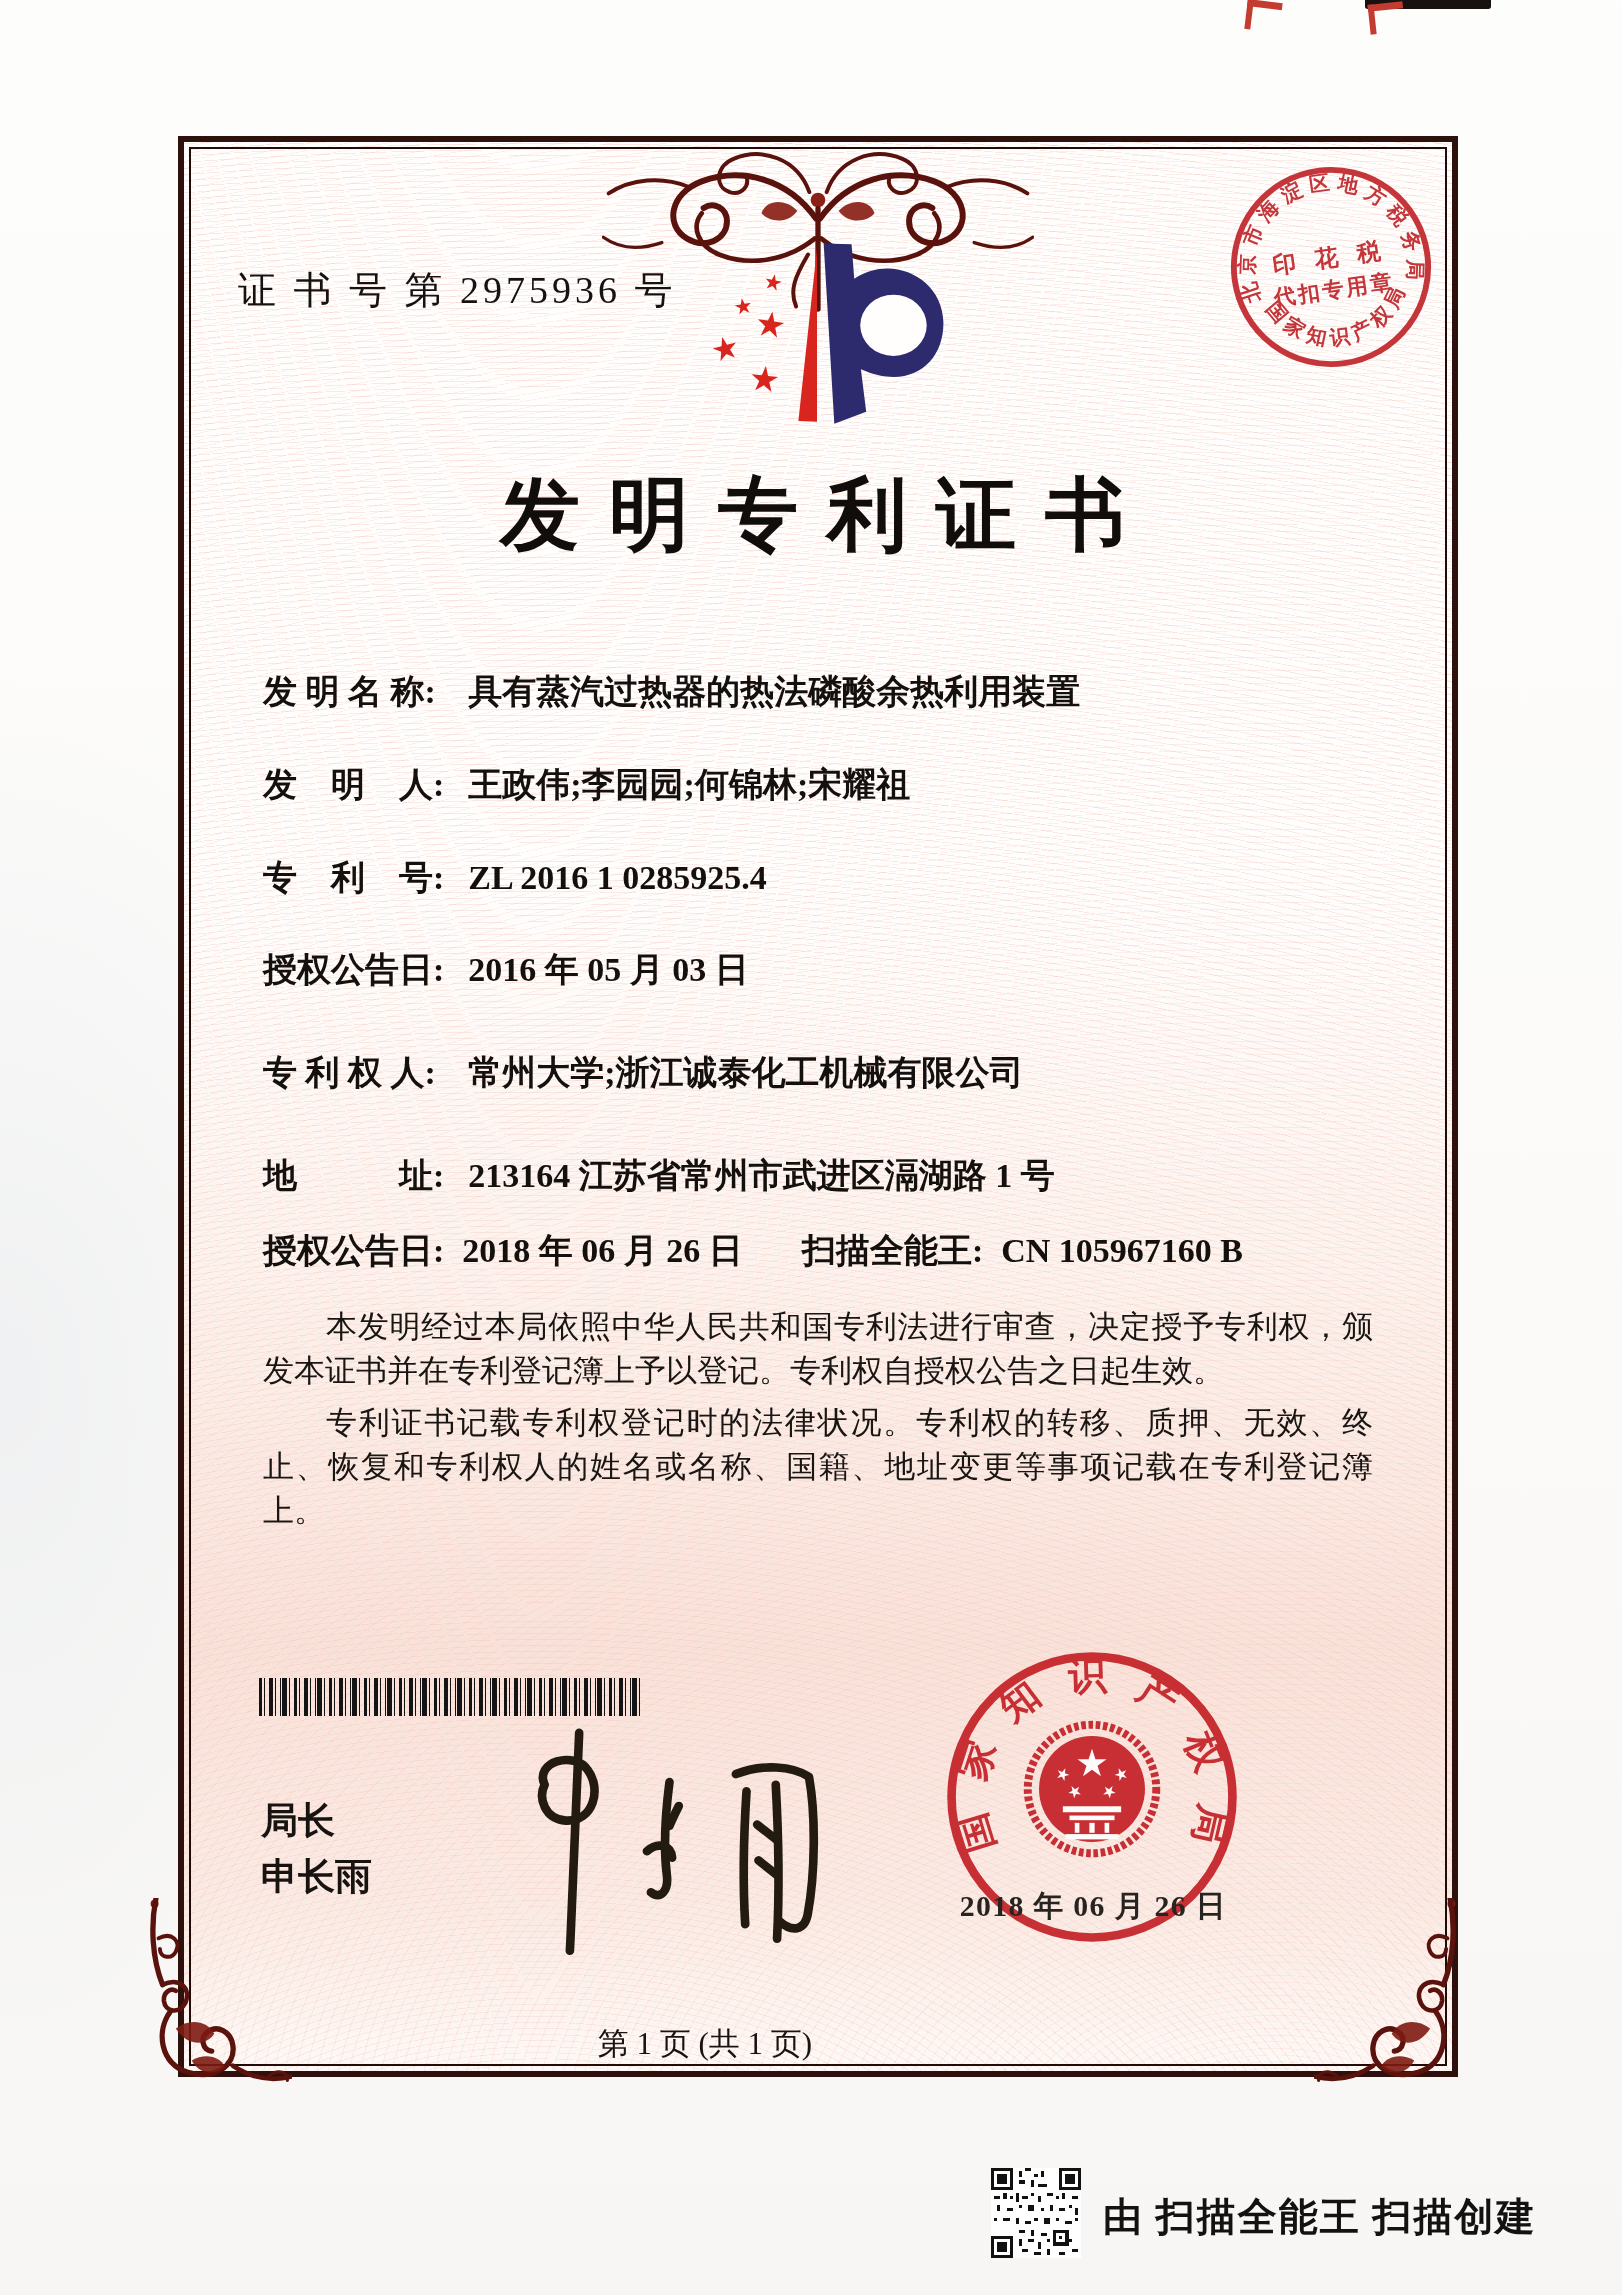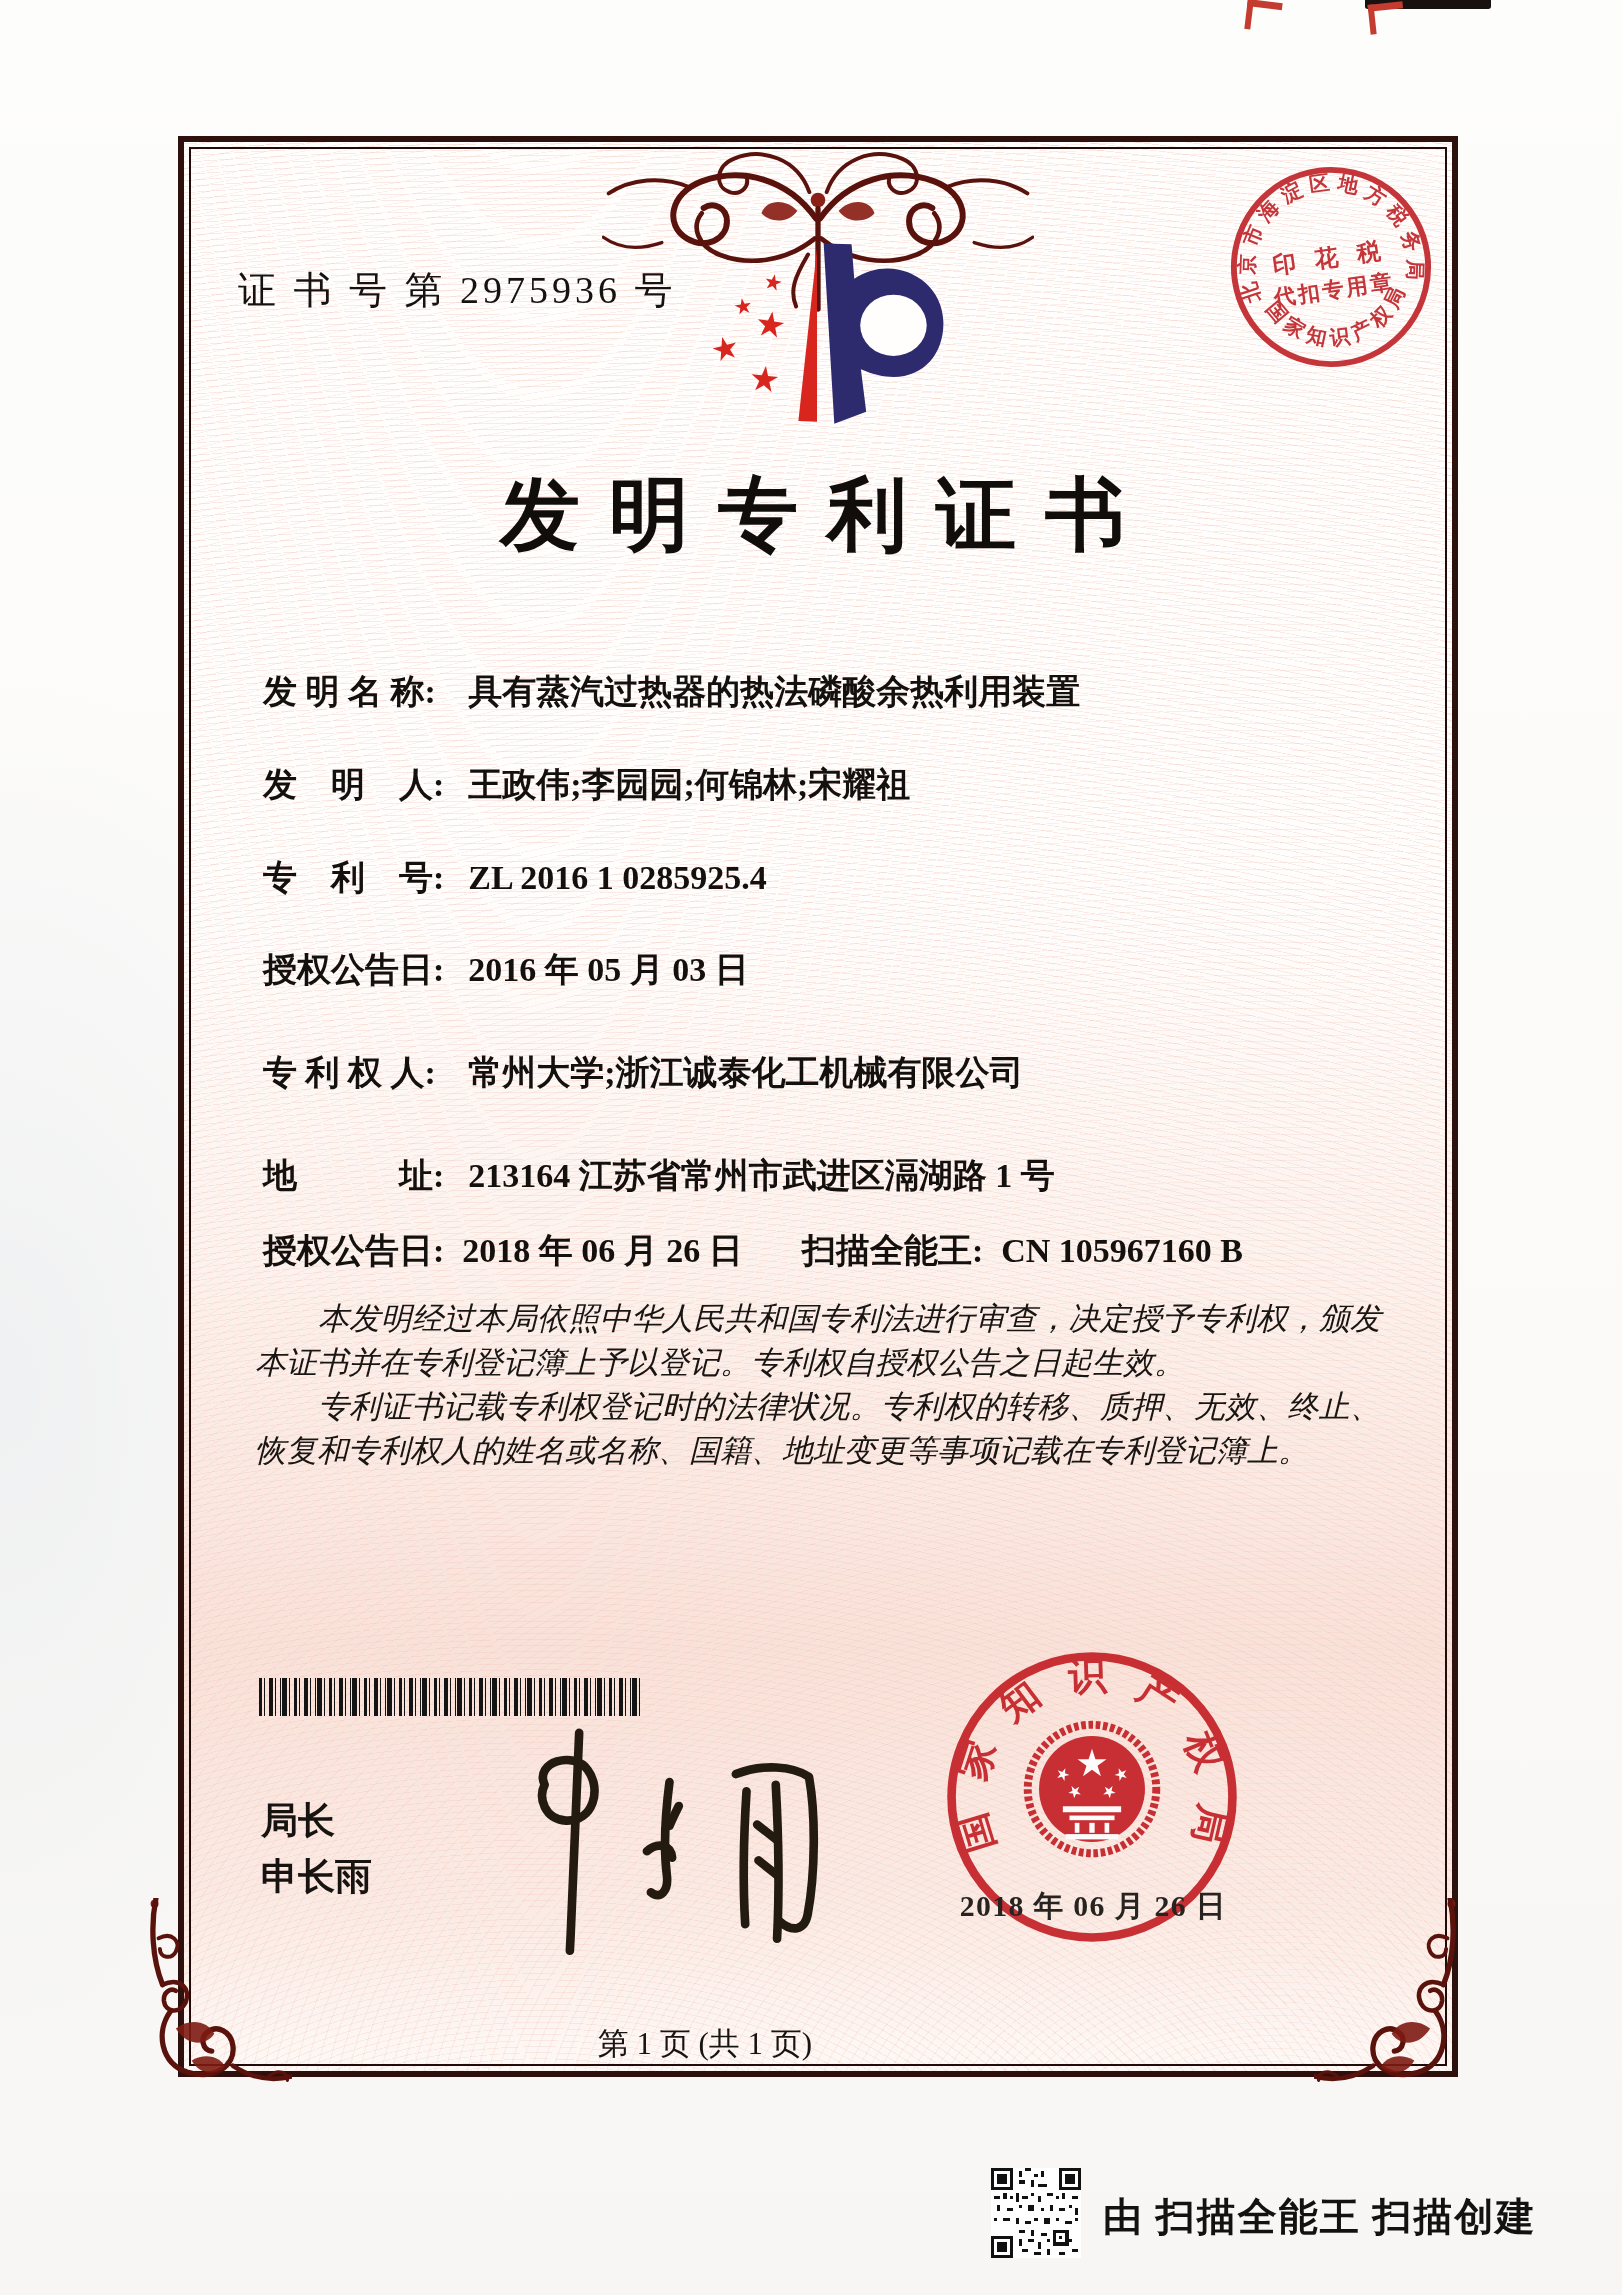--- a/index.html
+++ b/index.html
@@ -29,21 +29,21 @@
   .abs{position:absolute;}
   .cert-number{left:238px;top:265px;font-size:38px;letter-spacing:4px;color:#151211;}
   .title{left:178px;top:462px;width:1280px;text-align:center;font-size:80px;font-weight:bold;
          letter-spacing:29px;padding-left:18px;box-sizing:border-box;color:#100d0b;}
   .field{left:263px;font-size:34px;font-weight:bold;white-space:nowrap;color:#14100e;}
   .flabel{display:inline-block;min-width:196px;}
   .fvalue{margin-left:9.3px;}
   .field2{font-size:34px;font-weight:bold;white-space:nowrap;color:#14100e;}
   .body-block{left:255px;top:1297px;width:1126px;font-size:31px;line-height:44px;
               text-align:justify;color:#191512;}
-  .body-block p{margin:0;text-indent:63px;font-style:italic;}
+  .body-block p{margin:8px;text-indent:63px;}
   .barcode{left:259px;top:1678px;width:381px;height:38px;
     background-image:repeating-linear-gradient(90deg,
       #141414 0 2.7px, rgba(0,0,0,0) 2.7px 4.7px,
       #141414 4.7px 6px, rgba(0,0,0,0) 6px 10px,
       #141414 10px 14px, rgba(0,0,0,0) 14px 16px,
       #141414 16px 17.3px, rgba(0,0,0,0) 17.3px 20.6px,
       #141414 20.6px 22px, rgba(0,0,0,0) 22px 23px,
       #141414 23px 28px, rgba(0,0,0,0) 28px 30px,
       #141414 30px 31px, rgba(0,0,0,0) 31px 35px);}
   .director-label{left:261px;top:1796px;font-size:37px;font-weight:bold;}

